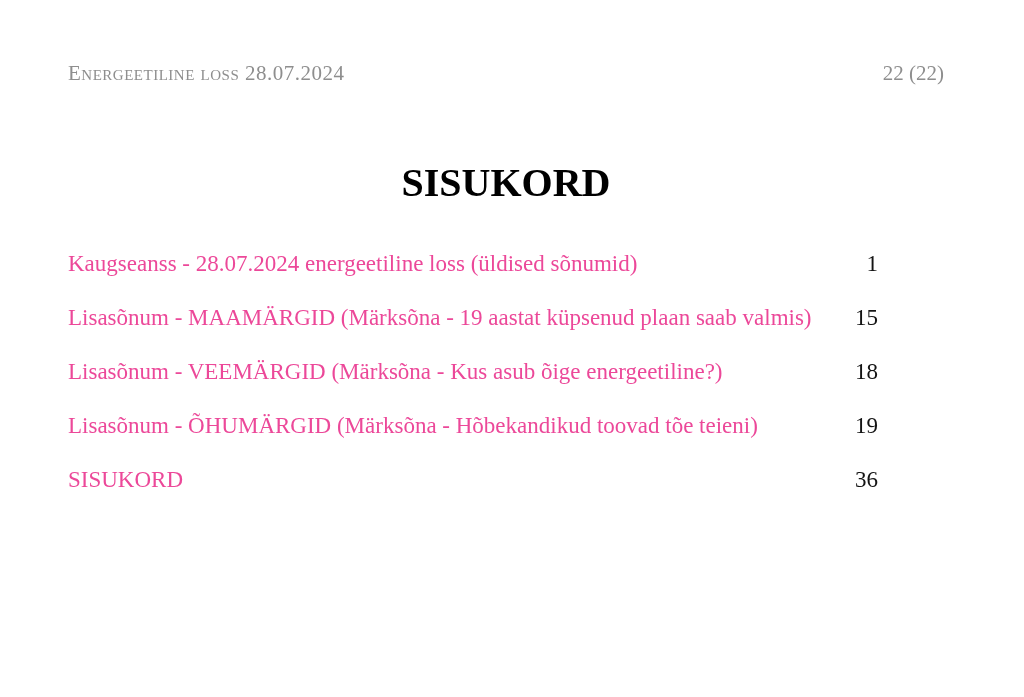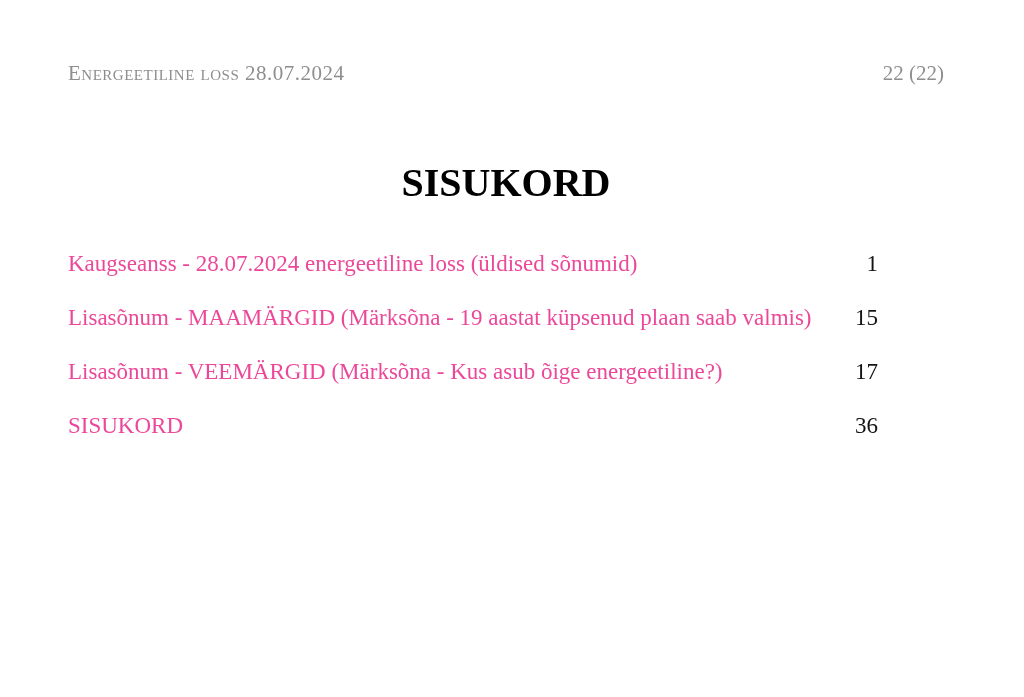--- a/index.html
+++ b/index.html
@@ -82,23 +82,27 @@
       <div class="toc-entry-page">1</div>
     </div>
 
     <div class="toc-entry">
       <div class="toc-entry-text">Lisasõnum - MAAMÄRGID (Märksõna - 19 aastat küpsenud plaan saab valmis)</div>
       <div class="toc-entry-page">15</div>
     </div>
 
     <div class="toc-entry">
       <div class="toc-entry-text">Lisasõnum - VEEMÄRGID (Märksõna - Kus asub õige energeetiline?)</div>
-      <div class="toc-entry-page">17</div>
+      <div class="toc-entry-page">18</div>
     </div>
 
+    <div class="toc-entry">
+      <div class="toc-entry-text">Lisasõnum - ÕHUMÄRGID (Märksõna - Hõbekandikud toovad tõe teieni)</div>
+      <div class="toc-entry-page">19</div>
+    </div>
 
 
     <div class="toc-entry">
       <div class="toc-entry-text">SISUKORD</div>
       <div class="toc-entry-page">36</div>
     </div>
 
   </div>
 
 </div>

